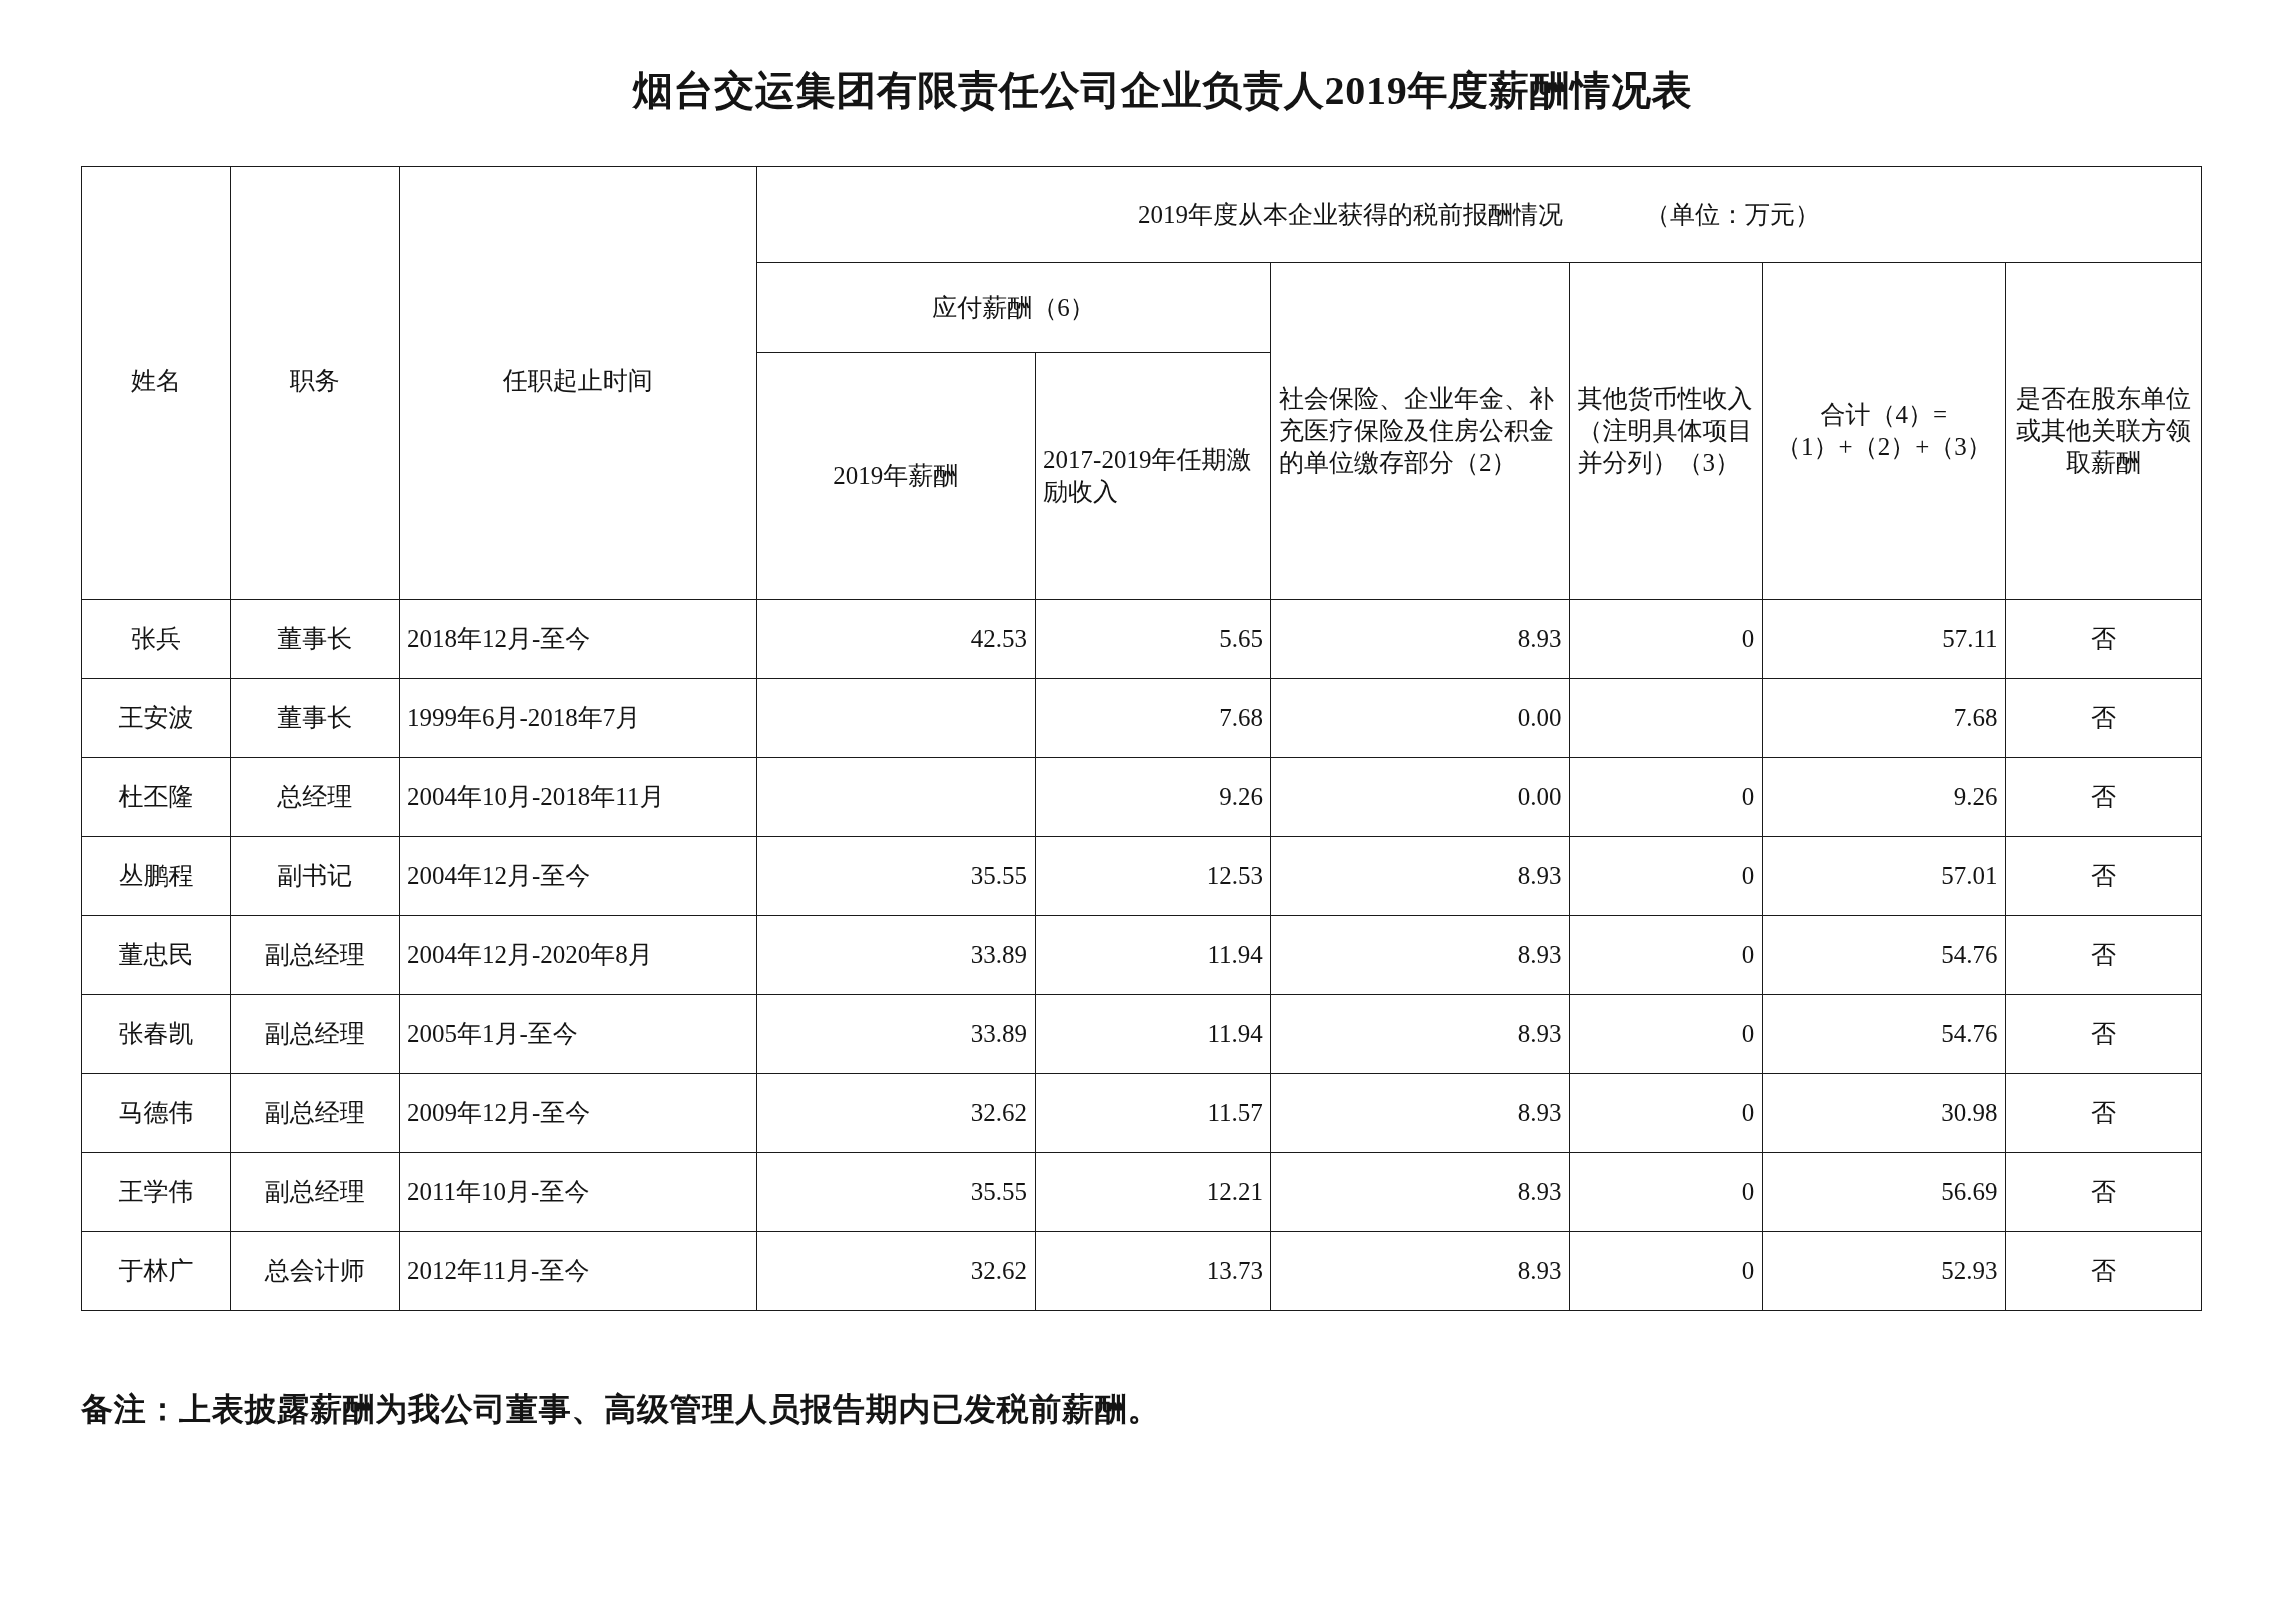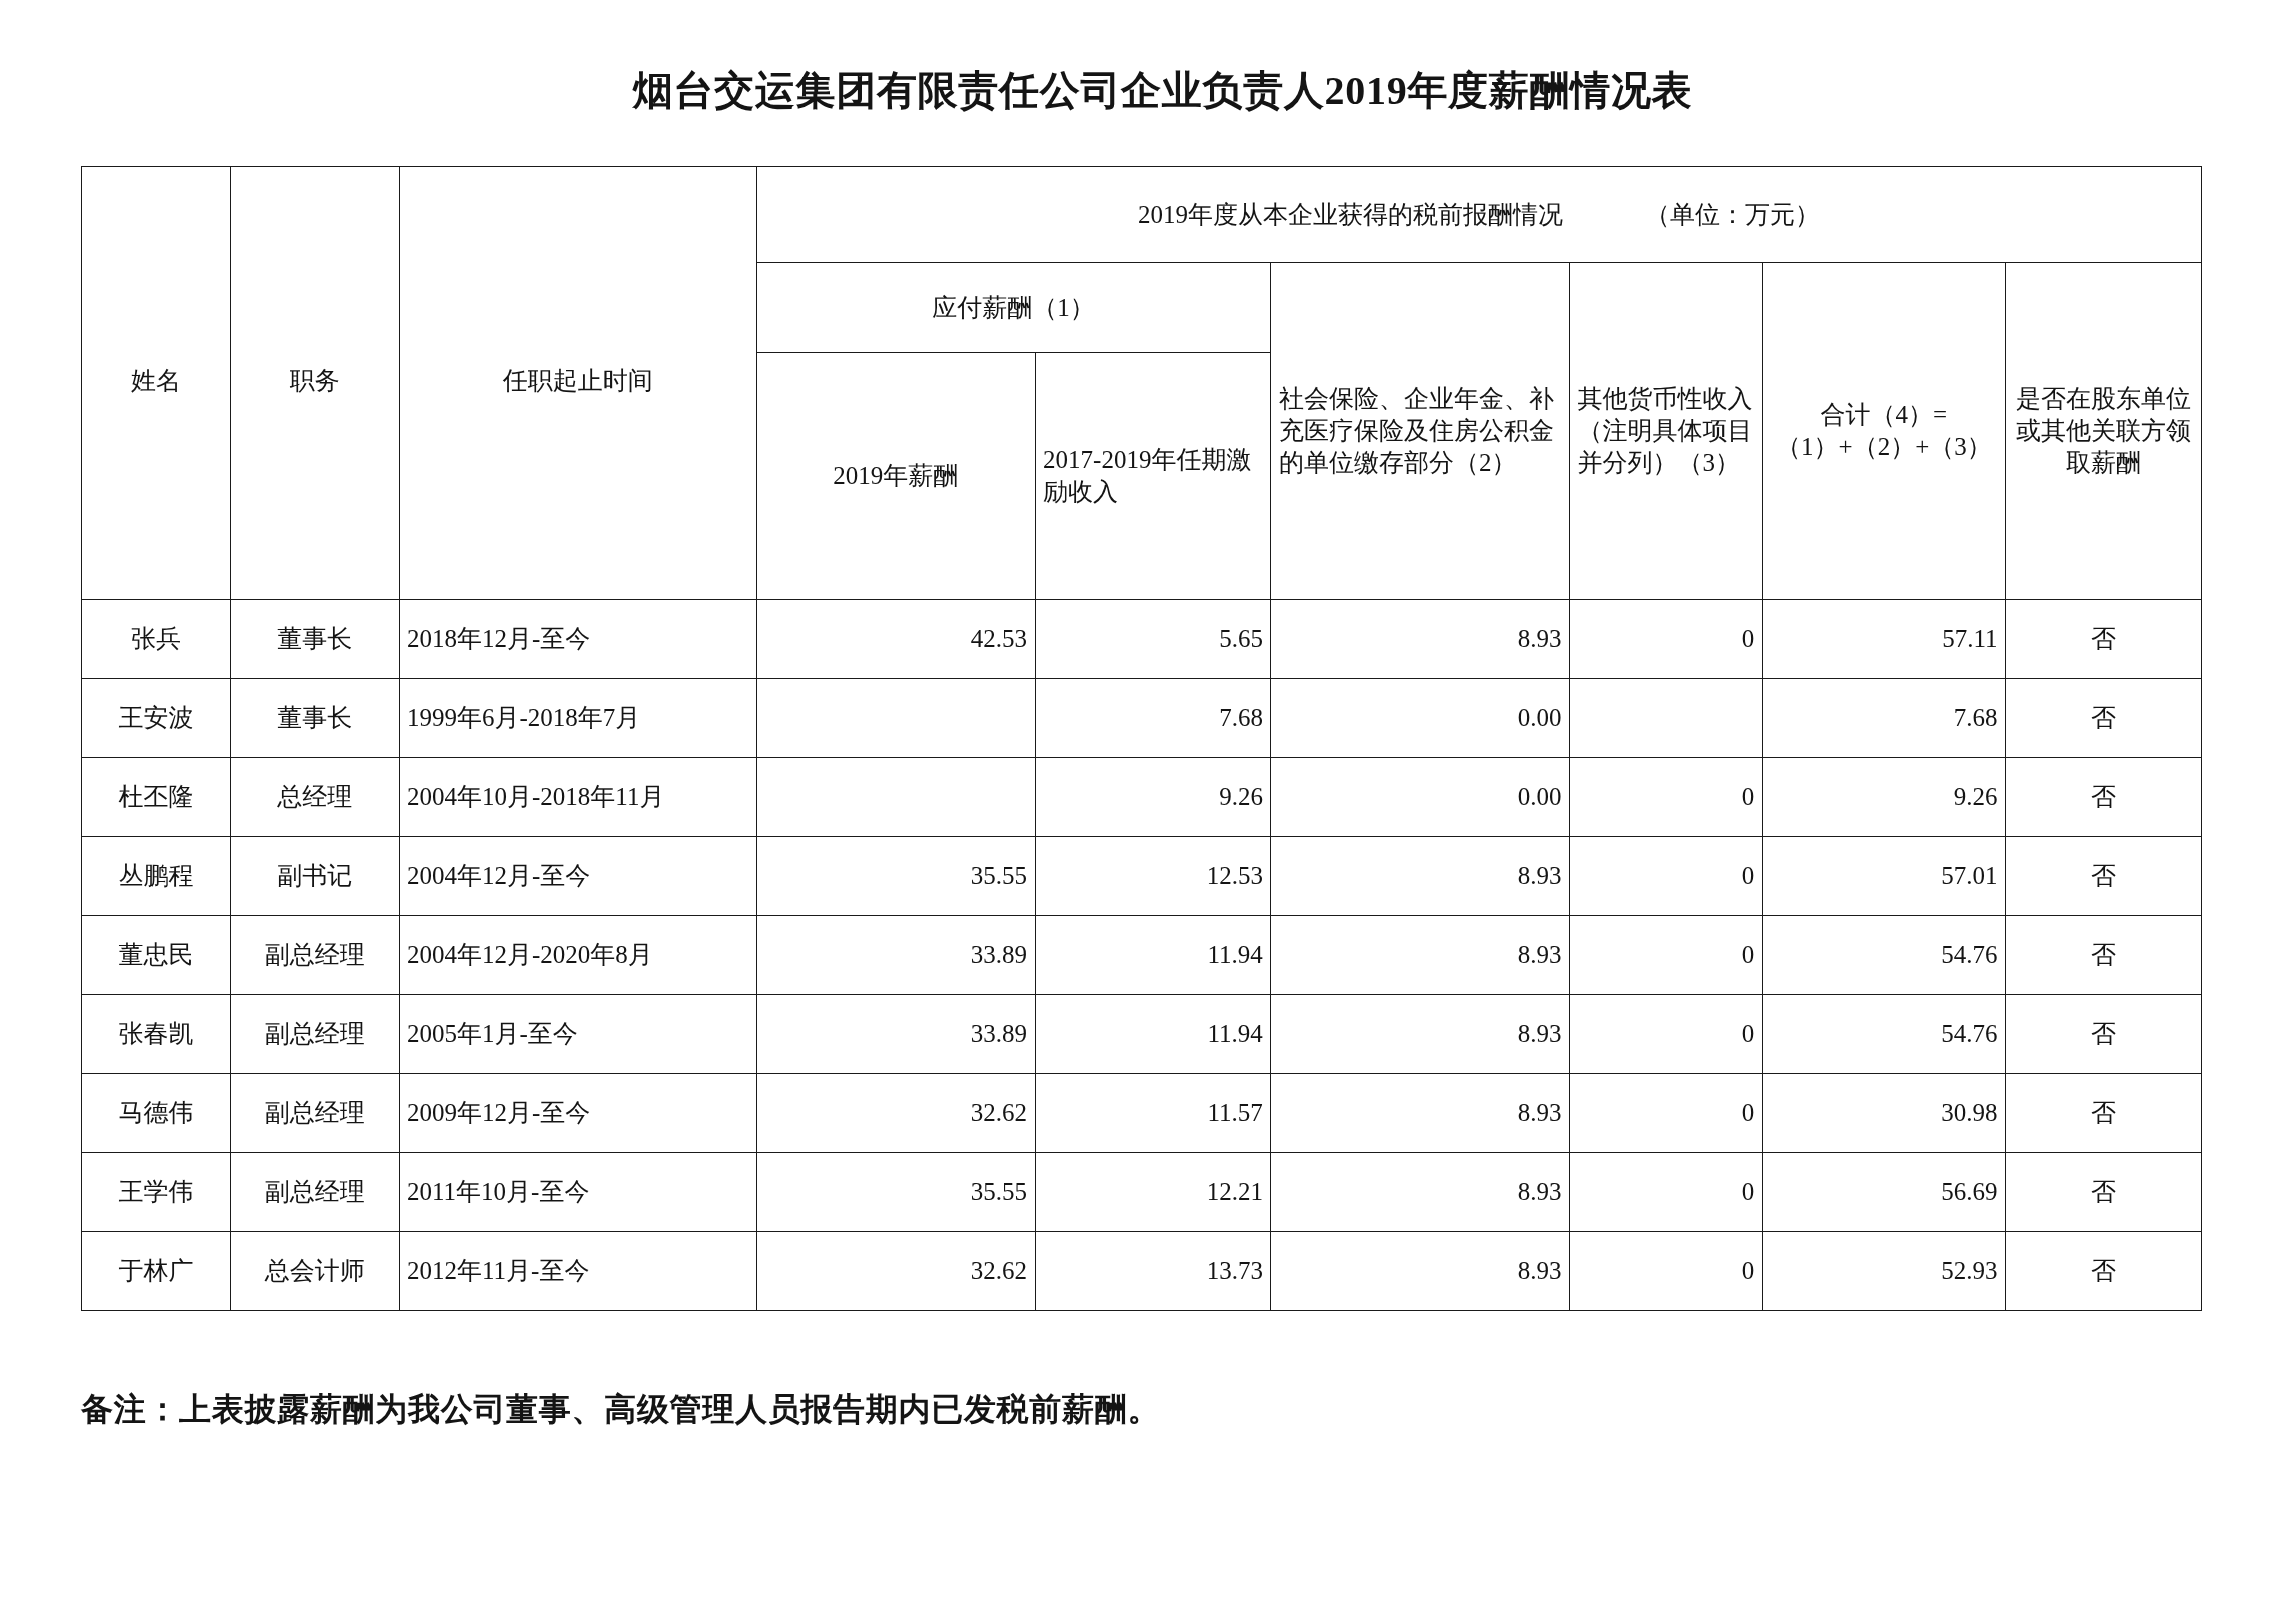--- a/index.html
+++ b/index.html
@@ -141,21 +141,21 @@
     <thead>
       <tr>
         <td rowspan="3" class="vert-head">姓名</td>
         <td rowspan="3" class="vert-head">职务</td>
         <td rowspan="3" class="vert-head">任职起止时间</td>
         <td colspan="6" class="banner">
           <span>2019年度从本企业获得的税前报酬情况</span><span class="gap"></span><span>（单位：万元）</span>
         </td>
       </tr>
       <tr class="row-h2">
-        <td colspan="2" class="hdr-center">应付薪酬（1）</td>
+        <td colspan="2" class="hdr-center">应付薪酬（6）</td>
         <td rowspan="2" class="hdr-left">社会保险、企业年金、补充医疗保险及住房公积金的单位缴存部分（2）</td>
         <td rowspan="2" class="hdr-left">其他货币性收入（注明具体项目并分列）（3）</td>
         <td rowspan="2" class="hdr-center">合计（4）=（1）+（2）+（3）</td>
         <td rowspan="2" class="hdr-center">是否在股东单位或其他关联方领取薪酬</td>
       </tr>
       <tr class="row-h3">
         <td class="hdr-center">2019年薪酬</td>
         <td class="hdr-left">2017-2019年任期激励收入</td>
       </tr>
     </thead>

